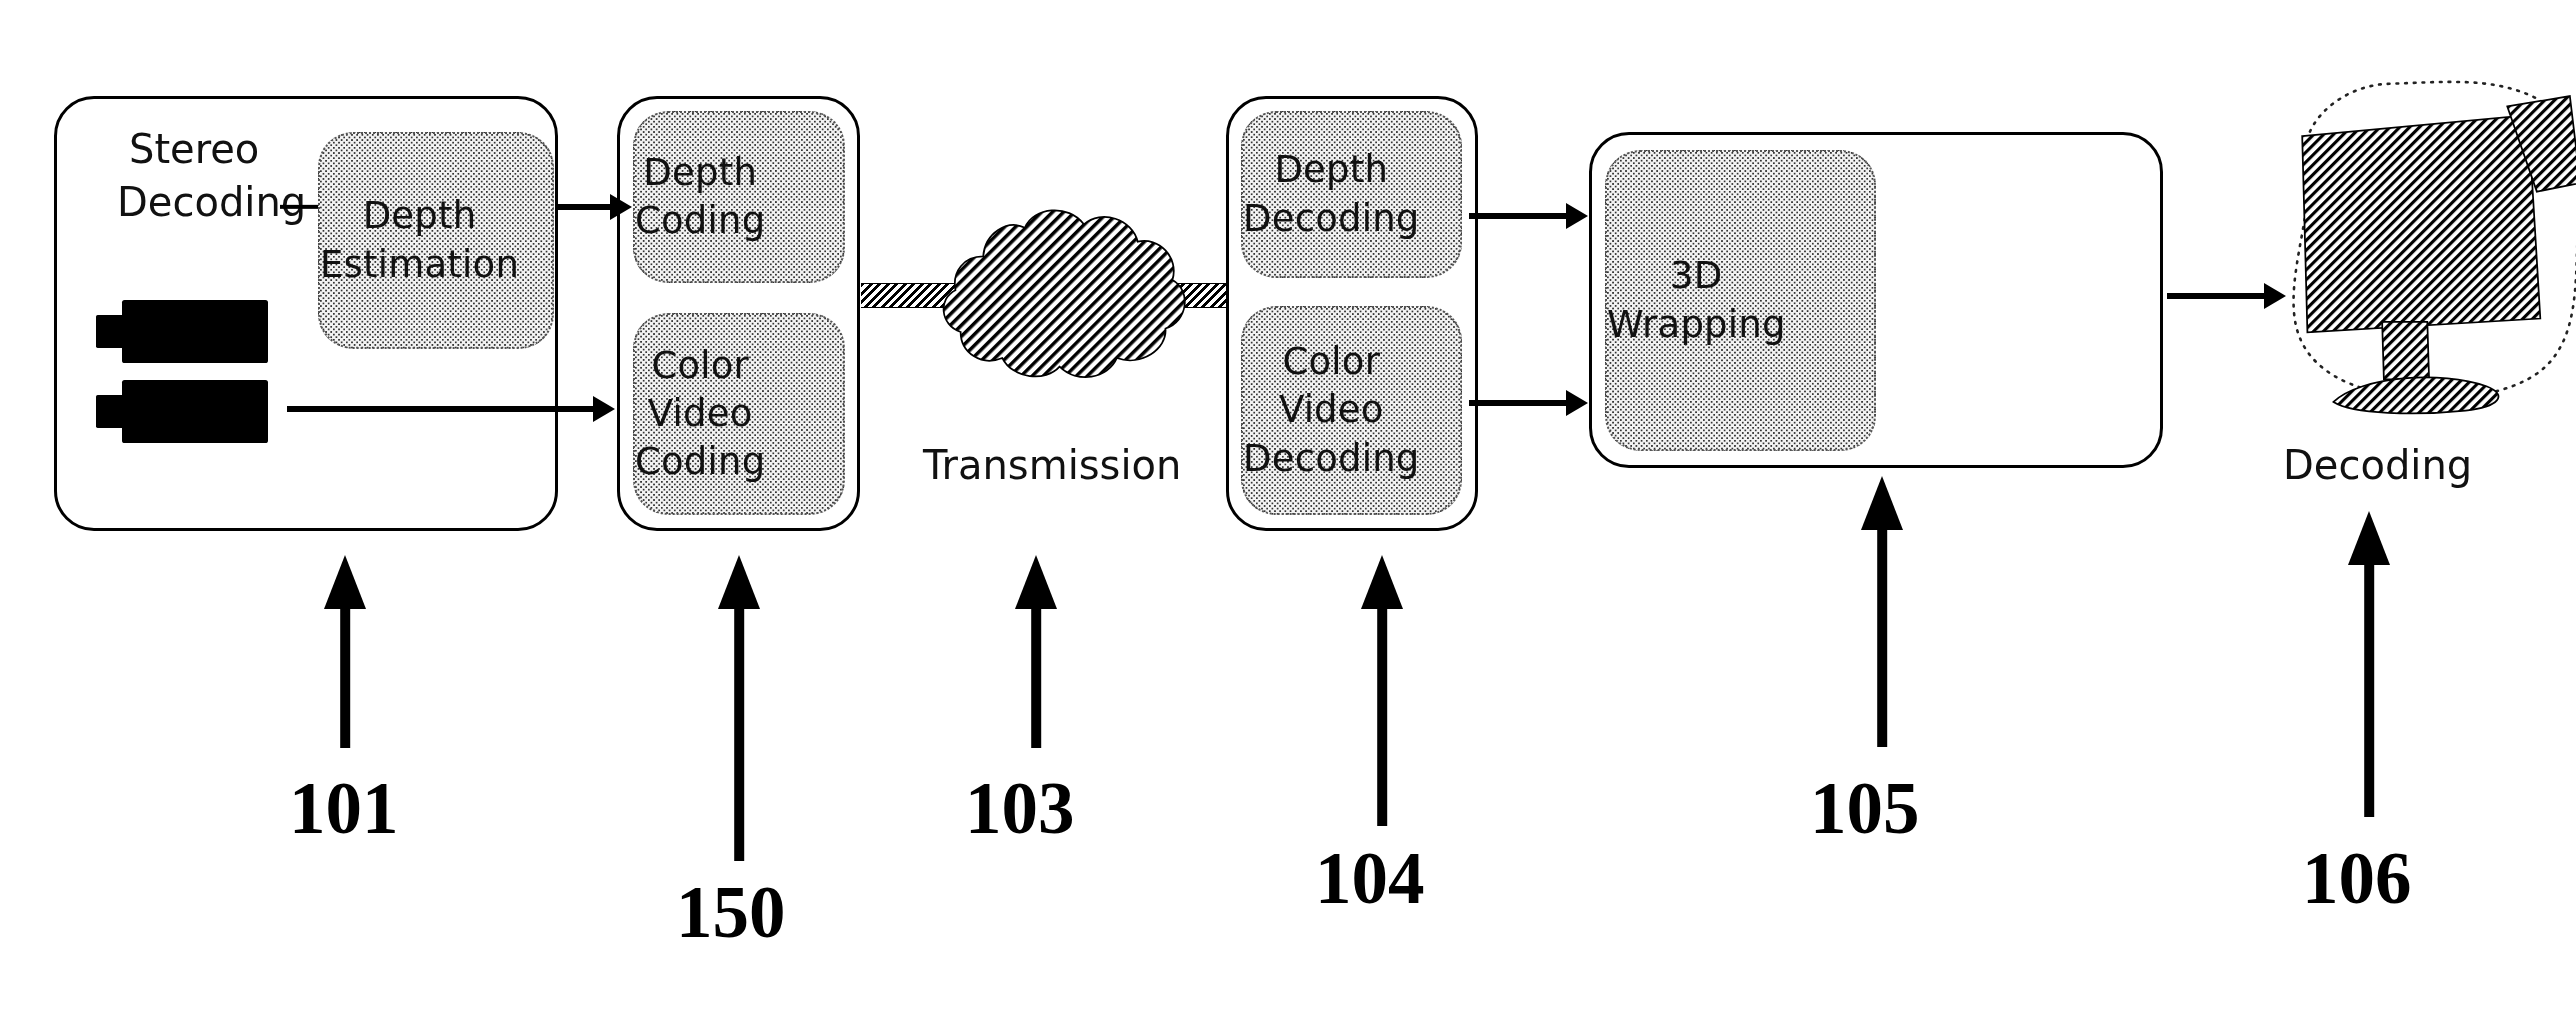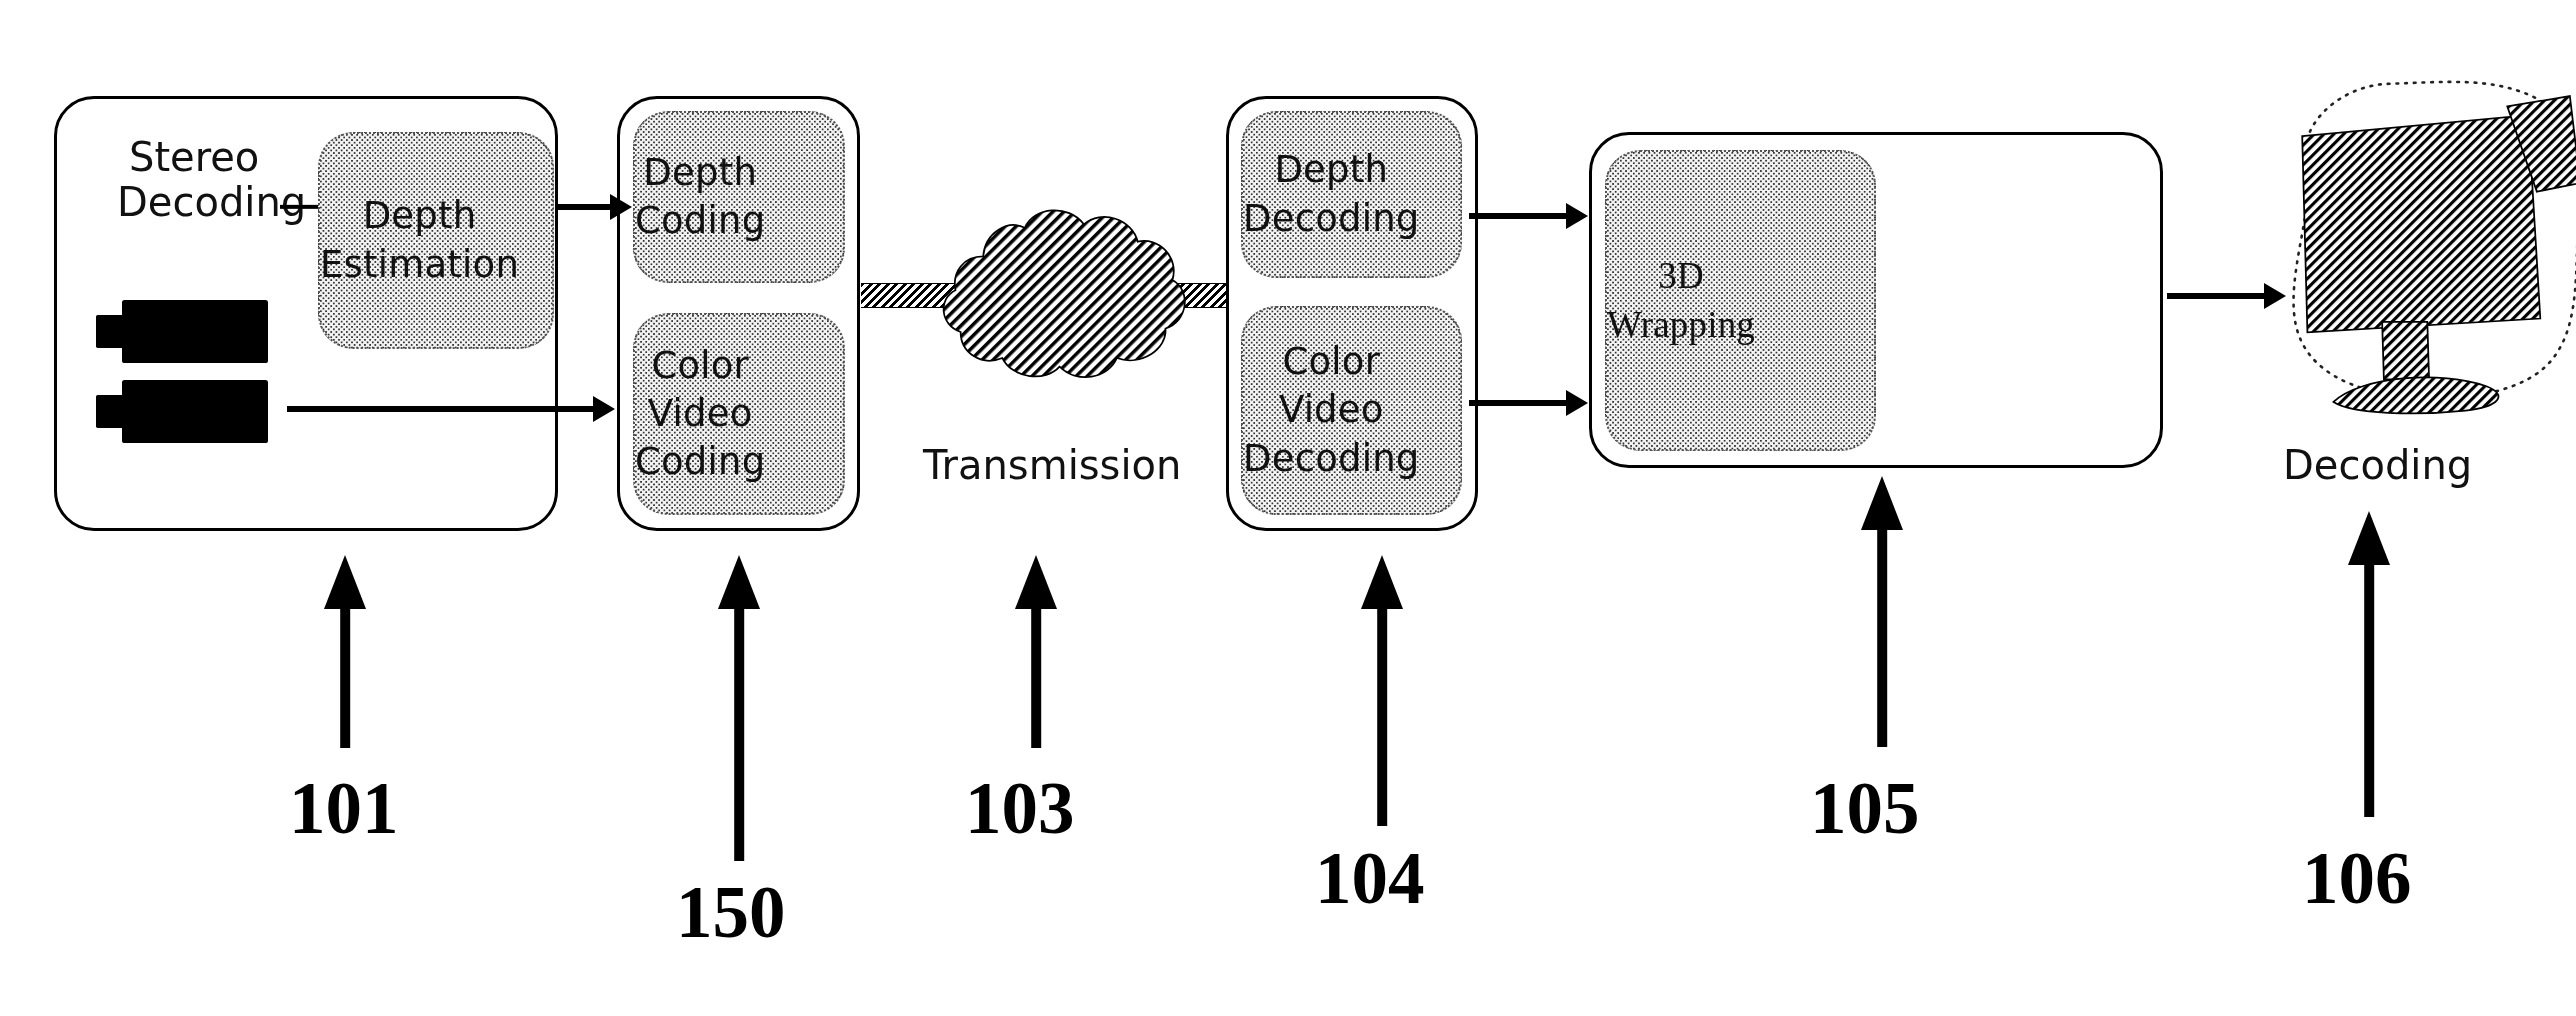--- a/index.html
+++ b/index.html
@@ -75,21 +75,21 @@
   .monitor{position:absolute;}
   .monitor svg{display:block;}
 </style>
 </head>
 <body>
 
 <div class="stage">
 
   <div class="outer" style="left:54px;top:96px;width:504px;height:435px;"></div>
 
-  <div class="label" style="left:129px;top:126px;font-size:40px;margin-top:8px;">Stereo</div>
+  <div class="label" style="left:129px;top:126px;font-size:40px;">Stereo</div>
   <div class="label" style="left:117px;top:179px;font-size:40px;">Decoding</div>
 
   <div class="arrow thin" style="left:280px;top:207px;width:68px;">
     <div class="shaft" style="width:52px;"></div>
     <div class="head" style="left:50px;"></div>
   </div>
 
   <div class="proc" style="left:318px;top:132px;width:236px;height:217px;font-size:37px;">
     <span><span>Depth</span><br><span>Estimation</span></span>
   </div>
@@ -161,21 +161,21 @@
     <div class="head" style="left:97px;"></div>
   </div>
 
   <div class="arrow" style="left:1469px;top:403px;width:122px;">
     <div class="shaft" style="width:101px;"></div>
     <div class="head" style="left:97px;"></div>
   </div>
 
   <div class="outer" style="left:1589px;top:132px;width:574px;height:336px;"></div>
 
-  <div class="proc" style="left:1605px;top:150px;width:271px;height:301px;font-size:37px;font-family:Liberation Serif, serif;">
+  <div class="proc" style="left:1605px;top:150px;width:271px;height:301px;font-size:37px;">
     <span><span>3D</span><br><span>Wrapping</span></span>
   </div>
 
 
   <div class="arrow" style="left:2167px;top:296px;width:122px;">
     <div class="shaft" style="width:101px;"></div>
     <div class="head" style="left:97px;"></div>
   </div>
 
   <div class="monitor" style="left:2257px;top:61px;width:365px;height:409px;">

